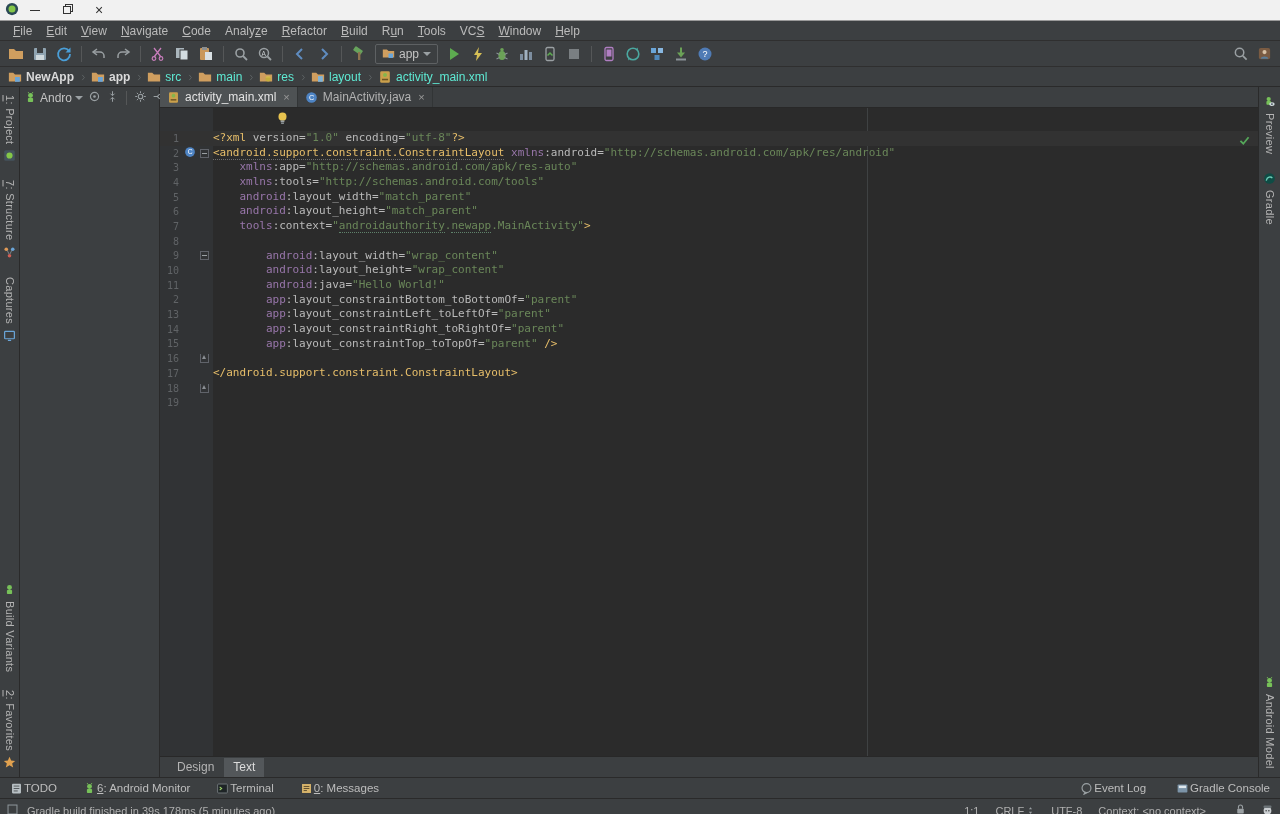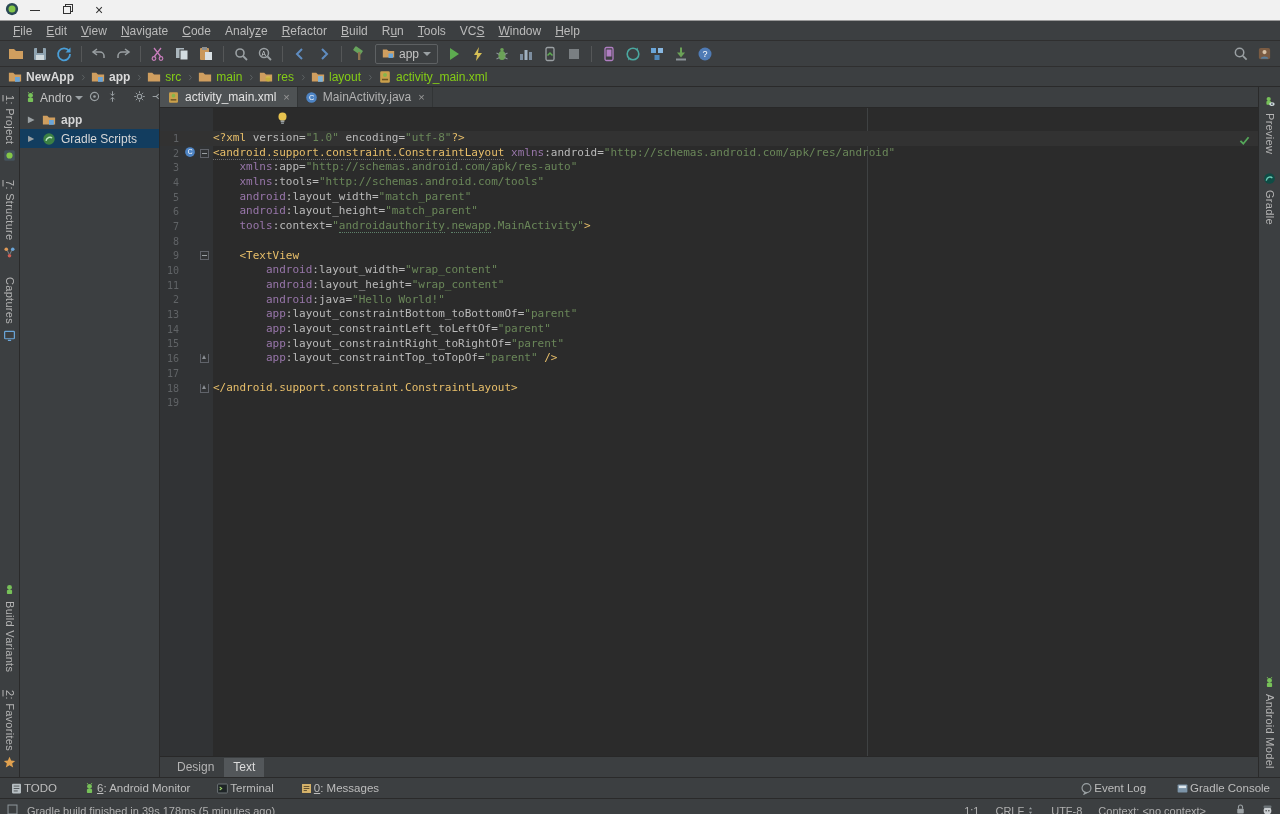--- a/index.html
+++ b/index.html
@@ -29,35 +29,35 @@
   
   .toolbar { height:26px; background:#3c3f41; display:flex; align-items:center; padding:0 4px; border-top:1px solid #2f2f2f; }
   .tbtn { width:24px; height:22px; display:flex; align-items:center; justify-content:center; border-radius:3px; }
   .tsep { width:1px; height:16px; background:#555758; margin:0 5px; }
   .runcfg { display:flex; align-items:center; gap:4px; border:1px solid #5e6163; border-radius:2px; height:20px; padding:0 6px; margin:0 4px; color:#c3c3c3; }
   .caret-down { width:0; height:0; border-left:4px solid transparent; border-right:4px solid transparent; border-top:4px solid #9aa0a3; }
   .toolbar .spacer { flex:1; }
 
   
   .navbar { height:21px; background:#3c3f41; display:flex; align-items:center; padding:0 8px; border-top:1px solid #2f2f2f; border-bottom:1px solid #2a2a2a; }
-  .crumb { display:flex; align-items:center; gap:4px; color:#84cc16; }
+  .crumb { display:flex; align-items:center; gap:4px; color:#5eead4; }
   .crumb.bold { color:#dadada; font-weight:bold; }
   .crumb-sep { margin:0 6px; width:5px; height:9px; }
 
   
   .main { display:flex; height:690px; }
   .stripe { background:#3c3f41; display:flex; flex-direction:column; justify-content:space-between; }
   .stripe-left { width:20px; border-right:1px solid #2a2a2a; }
   .stripe-right { width:22px; border-left:1px solid #2a2a2a; }
   .stripe-group { display:flex; flex-direction:column; align-items:center; gap:18px; padding:8px 0; }
   .stripe-item { display:flex; flex-direction:column; align-items:center; gap:5px; }
   .stripe-text { writing-mode:vertical-rl; font-size:11px; color:#b4b4b4; letter-spacing:.3px; }
 
   
-  .project-panel { width:140px; background:#3c3f41; border-right:1px solid #2a2a2a; display:flex; flex-direction:column; }
+  .project-panel { width:140px; background:#3c3f41; border-right:1px solid #2a2a2a; display:flex; flex-direction:row; }
   .pp-header { height:21px; display:flex; align-items:center; gap:5px; padding:0 4px; }
   .pp-header .vs-label { color:#c3c3c3; max-width:40px; overflow:hidden; white-space:nowrap; }
   .pp-sep { width:1px; height:14px; background:#555758; margin:0 2px; }
   .tree { margin-top:2px; }
   .tree-row { height:19px; display:flex; align-items:center; gap:5px; padding-left:8px; color:#bdbdbd; }
   .tree-row.selected { background:#123d5f; color:#d7d7d7; }
   .tree-row .arrow { color:#9aa0a3; font-size:8px; width:9px; }
   .tree-row.bold { font-weight:bold; color:#d5d5d5; }
 
   
@@ -752,21 +752,20 @@
               </span></span>
           </div>
           <div class="crow active"><span class="tok-tag">&lt;?xml </span><span class="tok-attr">version=</span><span class="tok-str">"1.0"</span><span class="tok-attr"> encoding=</span><span class="tok-str">"utf-8"</span><span class="tok-tag">?&gt;</span></div>
           <div class="crow"><span class="tok-tagu">&lt;android.support.constraint.ConstraintLayout</span><span class="tok-plain"> </span><span class="tok-ns">xmlns</span><span class="tok-attr">:android=</span><span class="tok-str">"http://schemas.android.com/apk/res/android"</span></div>
           <div class="crow"><span class="tok-plain">    </span><span class="tok-ns">xmlns</span><span class="tok-attr">:app=</span><span class="tok-str">"http://schemas.android.com/apk/res-auto"</span></div>
           <div class="crow"><span class="tok-plain">    </span><span class="tok-ns">xmlns</span><span class="tok-attr">:tools=</span><span class="tok-str">"http://schemas.android.com/tools"</span></div>
           <div class="crow"><span class="tok-plain">    </span><span class="tok-ns">android</span><span class="tok-attr">:layout_width=</span><span class="tok-str">"match_parent"</span></div>
           <div class="crow"><span class="tok-plain">    </span><span class="tok-ns">android</span><span class="tok-attr">:layout_height=</span><span class="tok-str">"match_parent"</span></div>
           <div class="crow"><span class="tok-plain">    </span><span class="tok-ns">tools</span><span class="tok-attr">:context=</span><span class="tok-str">"</span><span class="tok-stru">androidauthority</span><span class="tok-str">.</span><span class="tok-stru">newapp</span><span class="tok-str">.MainActivity"</span><span class="tok-tag">&gt;</span></div>
           <div class="crow"></div>
-          <div class="crow"><span class="tok-plain">    </span><span class="tok-tag">&lt;TextView</span></div>
           <div class="crow"><span class="tok-plain">        </span><span class="tok-ns">android</span><span class="tok-attr">:layout_width=</span><span class="tok-str">"wrap_content"</span></div>
           <div class="crow"><span class="tok-plain">        </span><span class="tok-ns">android</span><span class="tok-attr">:layout_height=</span><span class="tok-str">"wrap_content"</span></div>
           <div class="crow"><span class="tok-plain">        </span><span class="tok-ns">android</span><span class="tok-attr">:java=</span><span class="tok-str">"Hello World!"</span></div>
           <div class="crow"><span class="tok-plain">        </span><span class="tok-ns">app</span><span class="tok-attr">:layout_constraintBottom_toBottomOf=</span><span class="tok-str">"parent"</span></div>
           <div class="crow"><span class="tok-plain">        </span><span class="tok-ns">app</span><span class="tok-attr">:layout_constraintLeft_toLeftOf=</span><span class="tok-str">"parent"</span></div>
           <div class="crow"><span class="tok-plain">        </span><span class="tok-ns">app</span><span class="tok-attr">:layout_constraintRight_toRightOf=</span><span class="tok-str">"parent"</span></div>
           <div class="crow"><span class="tok-plain">        </span><span class="tok-ns">app</span><span class="tok-attr">:layout_constraintTop_toTopOf=</span><span class="tok-str">"parent"</span><span class="tok-plain"> </span><span class="tok-tag">/&gt;</span></div>
           <div class="crow"></div>
           <div class="crow"><span class="tok-tag">&lt;/android.support.constraint.ConstraintLayout&gt;</span></div>
           <div class="crow"></div>

